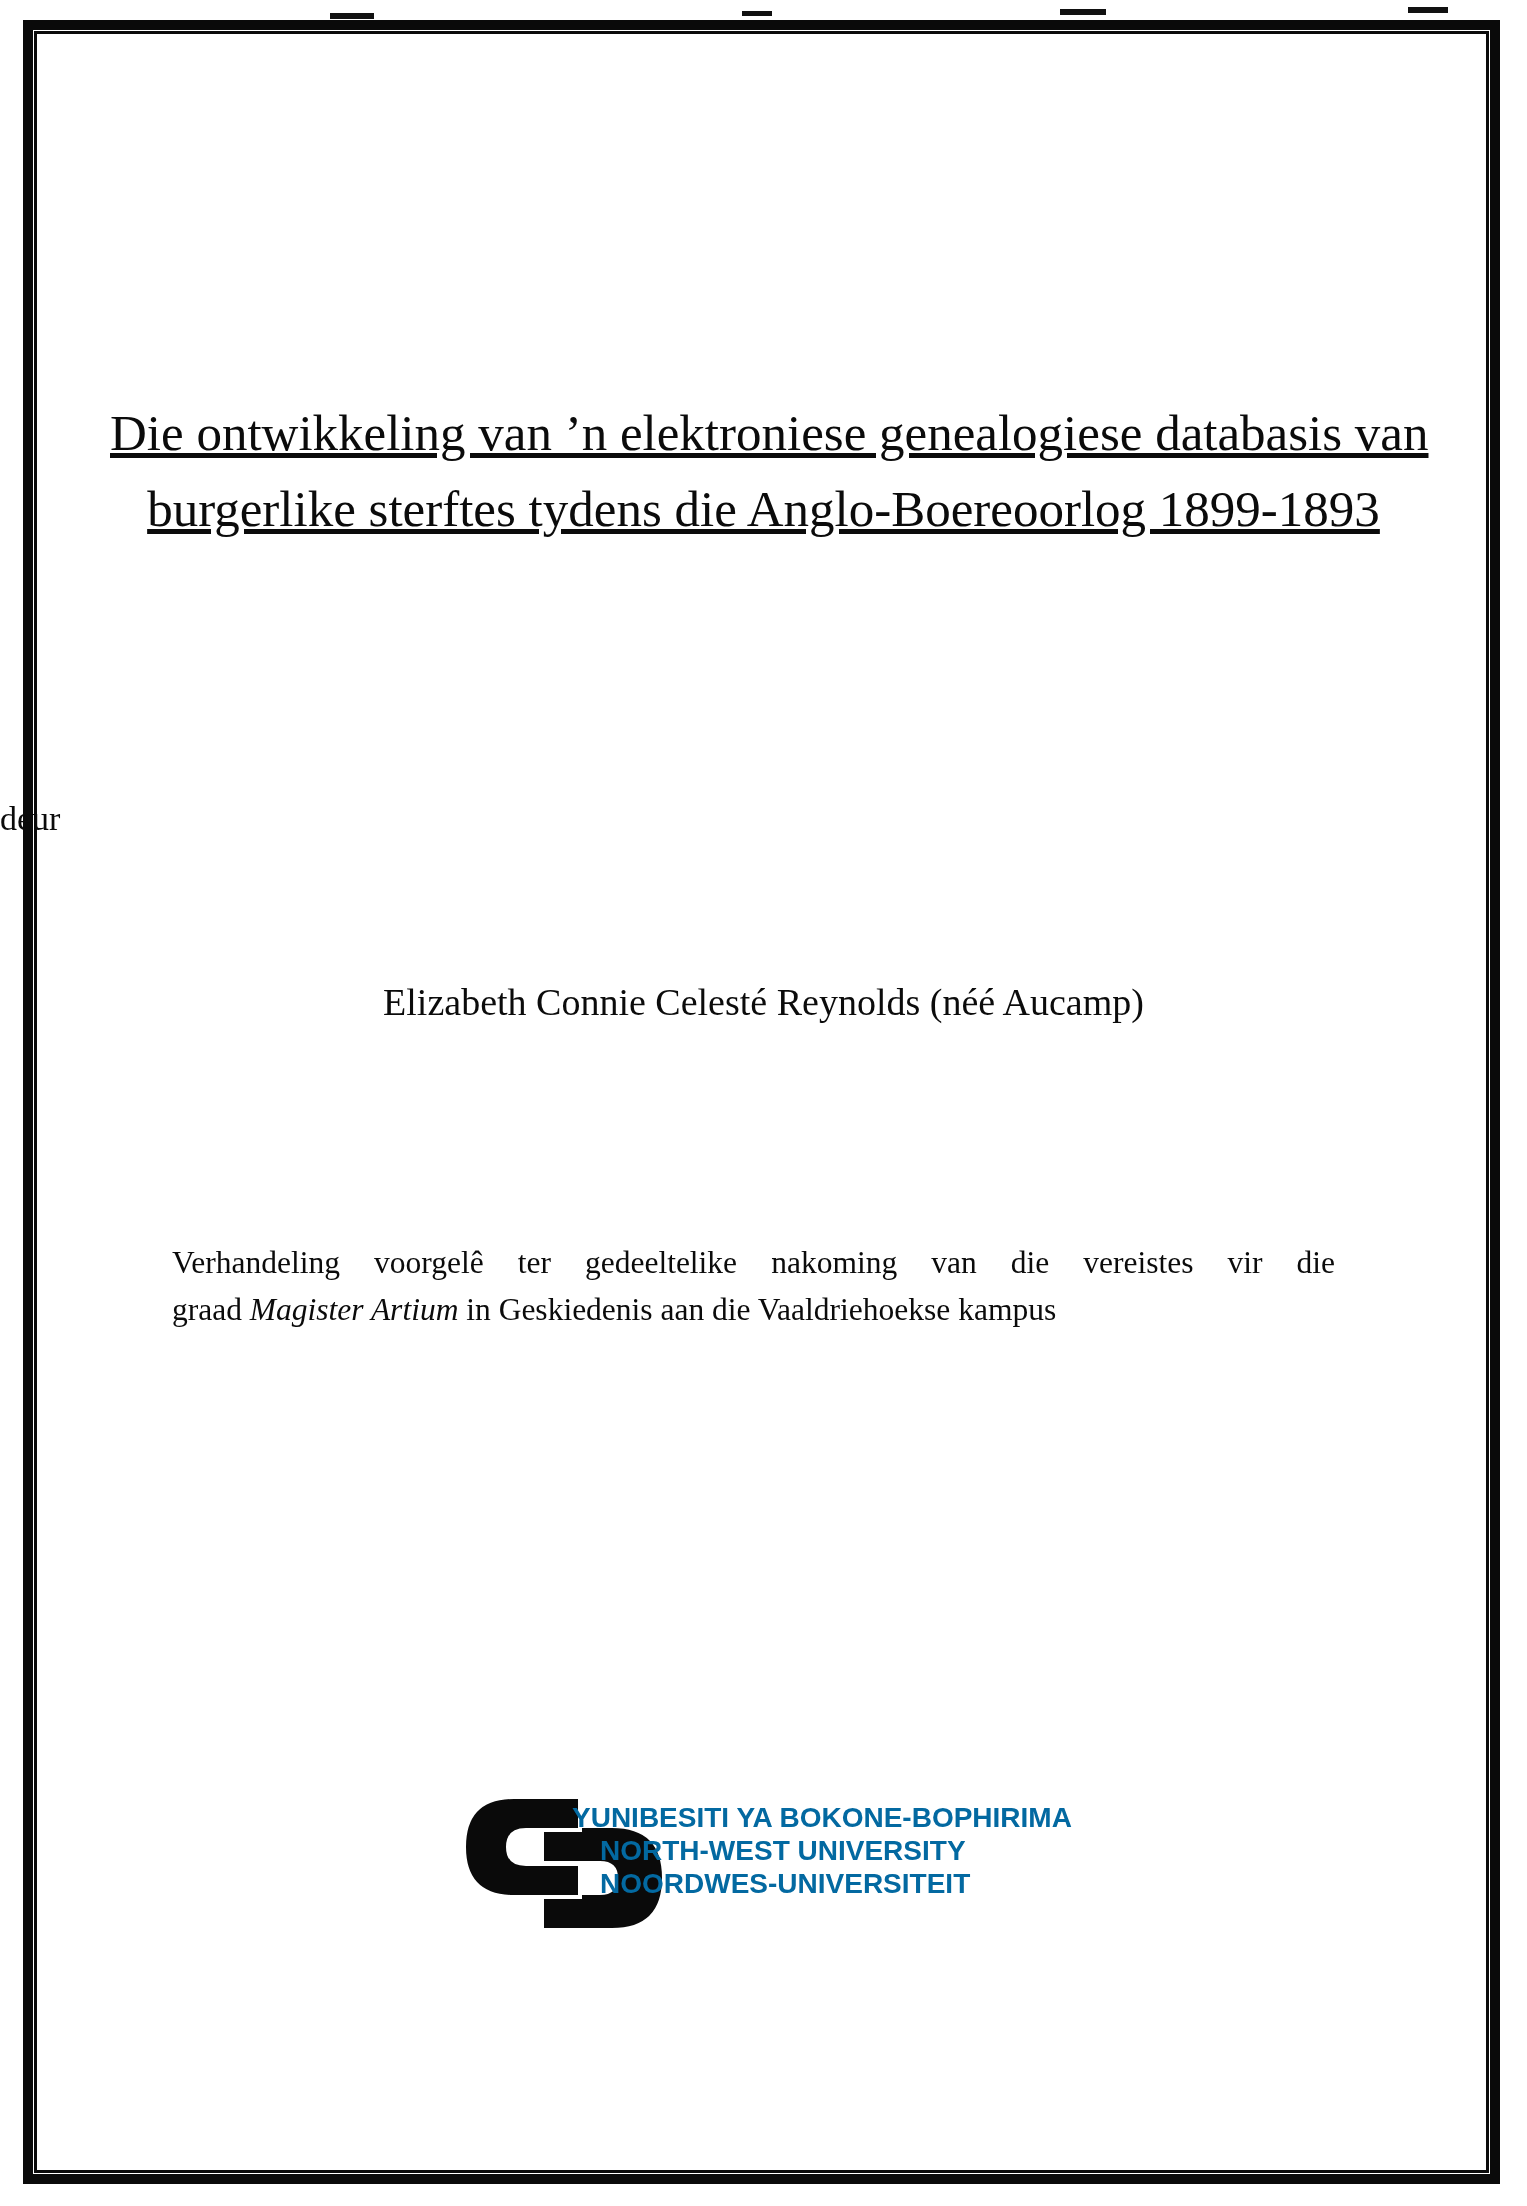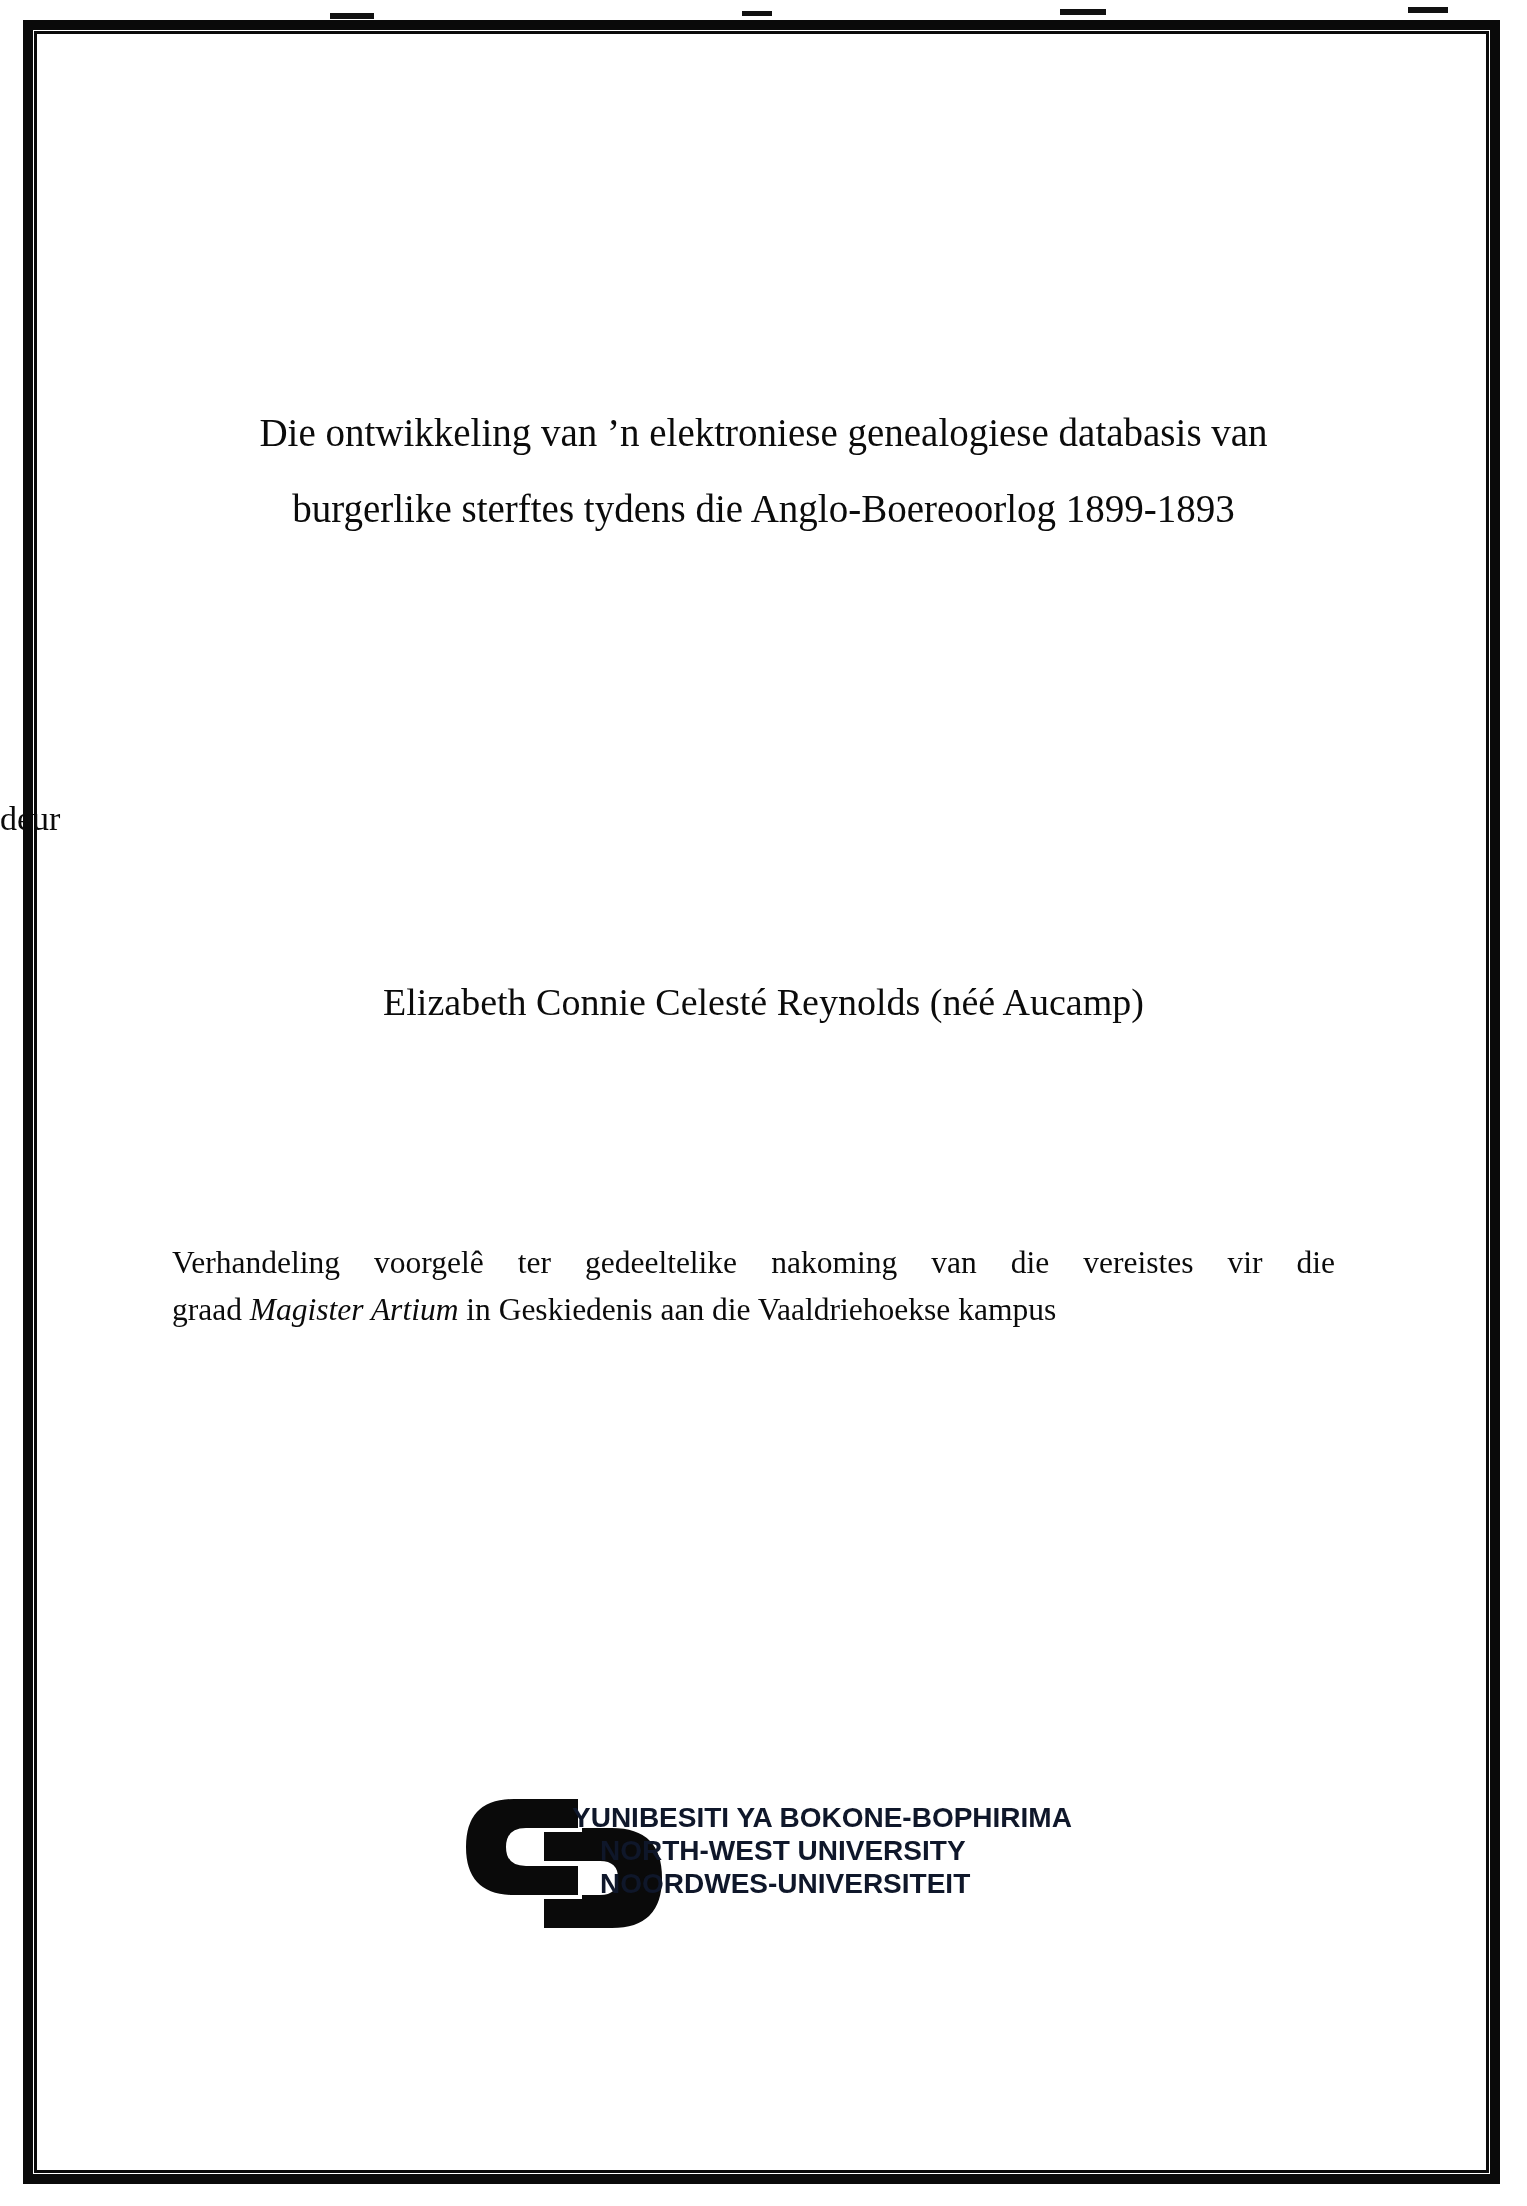--- a/index.html
+++ b/index.html
@@ -34,23 +34,24 @@
   .scan-artifact {
     position: absolute;
     background: #111;
   }
   .title {
     position: absolute;
     top: 395px;
     left: 110px;
     right: 110px;
     text-align: center;
-    font-size: 39px;
+    font-size: 51px;
     line-height: 76px;
     white-space: nowrap;
+    text-decoration: underline;
   }
   .byline {
     position: absolute;
     top: 800px;
     left: 0;
     right: 0;
     text-align: left;
     font-size: 34px;
   }
   .author {
@@ -96,21 +97,21 @@
   }
   .logo-text {
     position: absolute;
     left: 110px;
     top: 6px;
     font-family: "Liberation Sans", "DejaVu Sans", sans-serif;
     font-weight: bold;
     font-size: 28px;
     line-height: 33px;
     letter-spacing: 0px;
-    color: #0f172a;
+    color: #0369a1;
     white-space: nowrap;
   }
   .logo-text .indent {
     margin-left: 28px;
   }
 </style>
 </head>
 <body>
 
 <div class="canvas">

